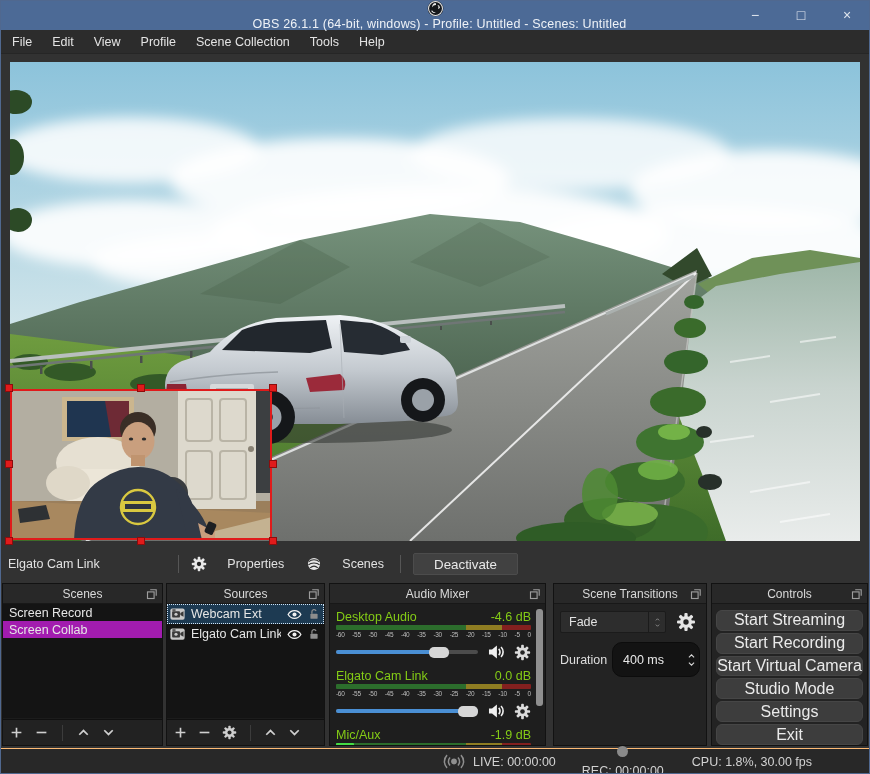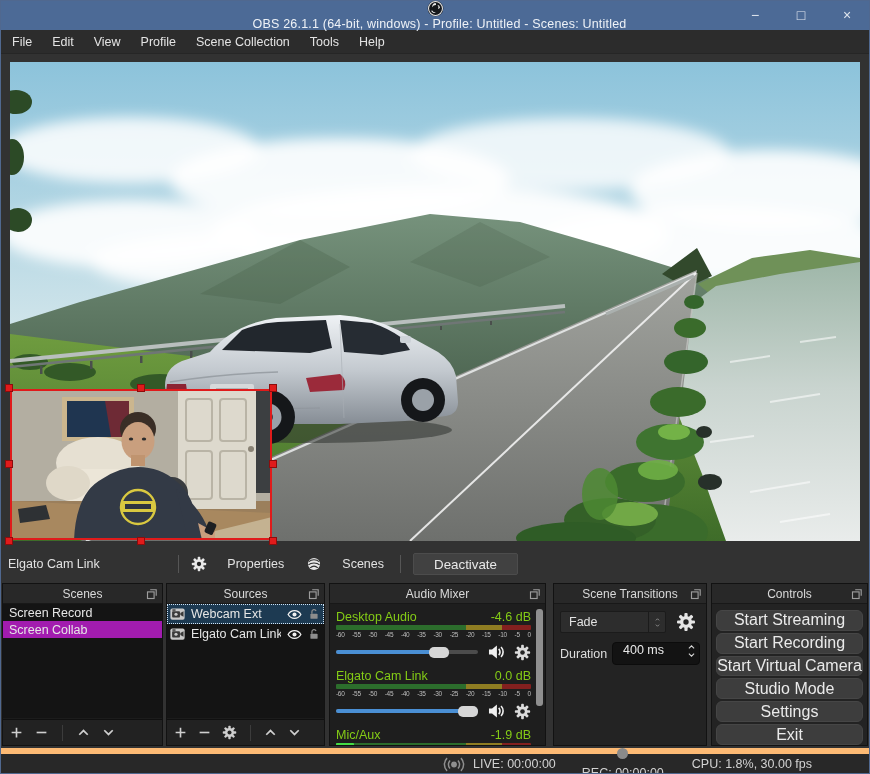--- a/index.html
+++ b/index.html
@@ -97,34 +97,34 @@
   .trans-row1 { display:flex; align-items:center; }
   .combo { width:106px; height:22px; background:#2d2d2d; border:1px solid #1b1b1b; border-radius:2px;
     display:flex; align-items:center; }
   .combo .val { flex:1; padding-left:8px; color:#e2e2e2; }
   .combo .spin { width:17px; align-self:stretch; border-left:1px solid #1b1b1b; display:flex;
     flex-direction:column; align-items:center; justify-content:center; gap:1px; color:#b9b9b9; }
   .combo .spin .ic { width:7px; height:5px; }
   .trans-row1 .ic-gear { width:20px; height:20px; color:#e6e6e6; margin-left:auto; margin-right:4px; }
   .trans-row2 { display:flex; align-items:center; margin-top:9px; }
   .trans-row2 .dur-label { color:#dedede; width:52px; }
-  .spinbox { flex:1; height:23px; background:#131313; border:1px solid #0c0c0c; border-radius:4px;
-    display:flex; align-items:flex-start; }
+  .spinbox { flex:1; height:35px; background:#131313; border:1px solid #0c0c0c; border-radius:10px;
+    display:flex; align-items:center; }
   .spinbox .val { flex:1; padding-left:10px; color:#e8e8e8; }
   .spinbox .arrows { width:16px; display:flex; flex-direction:column; align-items:center; gap:0; color:#d8d8d8; }
   .spinbox .arrows .ic { width:11px; height:8px; }
 
   
   .controls-body { padding:6px 4px 0 4px; display:flex; flex-direction:column; gap:2px; }
   .ctl-btn { height:21px; background:#3d3d3d; border:1px solid #464646; border-radius:6px;
     color:#eaeaea; display:flex; align-items:center; justify-content:center; font-size:16px; }
 
   
   .statusbar { position:absolute; left:0; top:748px; width:870px; height:26px; background:#282828;
-    border-top:6px solid #fdba74; display:flex; align-items:center; justify-content:flex-end;
+    border-top:1px solid #fdba74; display:flex; align-items:center; justify-content:flex-end;
     padding-right:58px; gap:14px; color:#d2d2d2; z-index:10; }
   .statusbar .grp { display:flex; align-items:center; gap:7px; }
   .ic-broadcast { width:24px; height:15px; color:#8f8f8f; }
   .rec-dot { width:11px; height:11px; border-radius:50%; background:#8a8a8a; }
   .statusbar .cpu { margin-left:14px; }
 
   .ic { display:inline-block; }
 </style>
 </head>
 <body>

